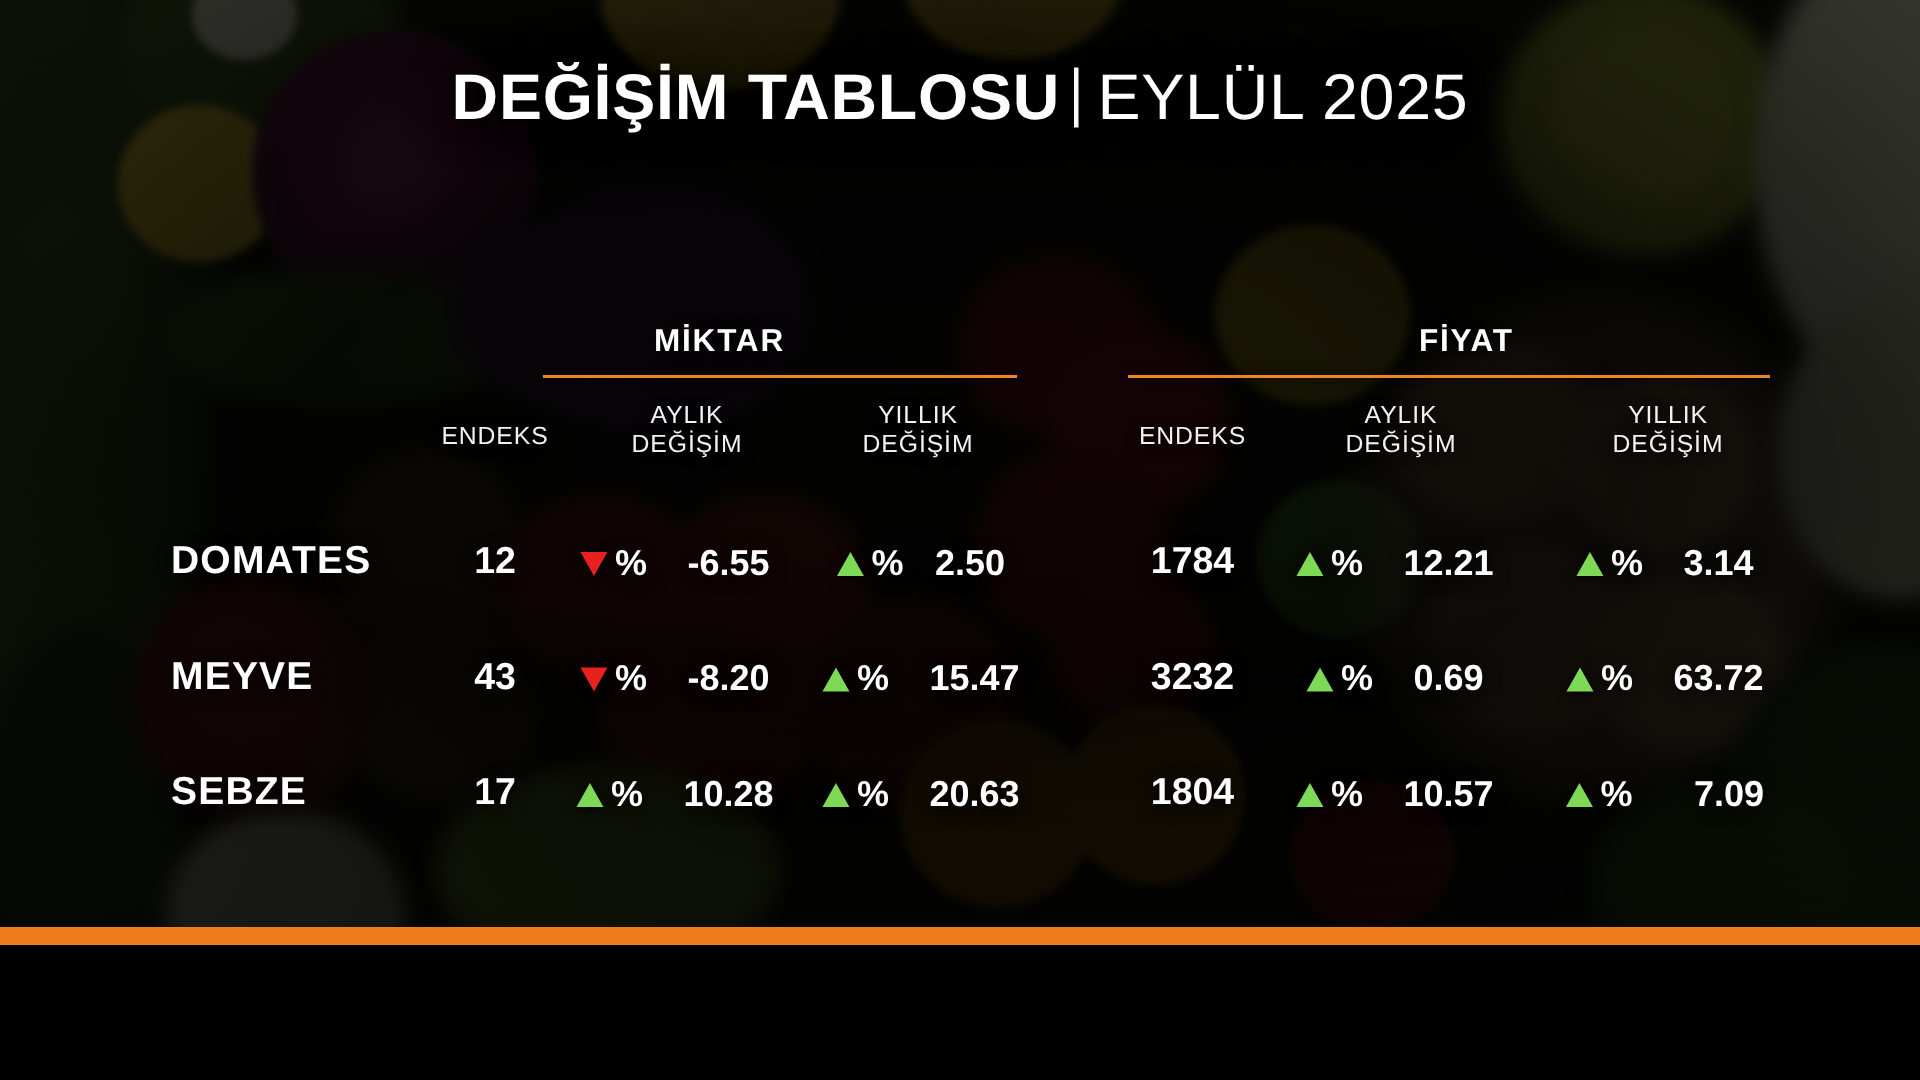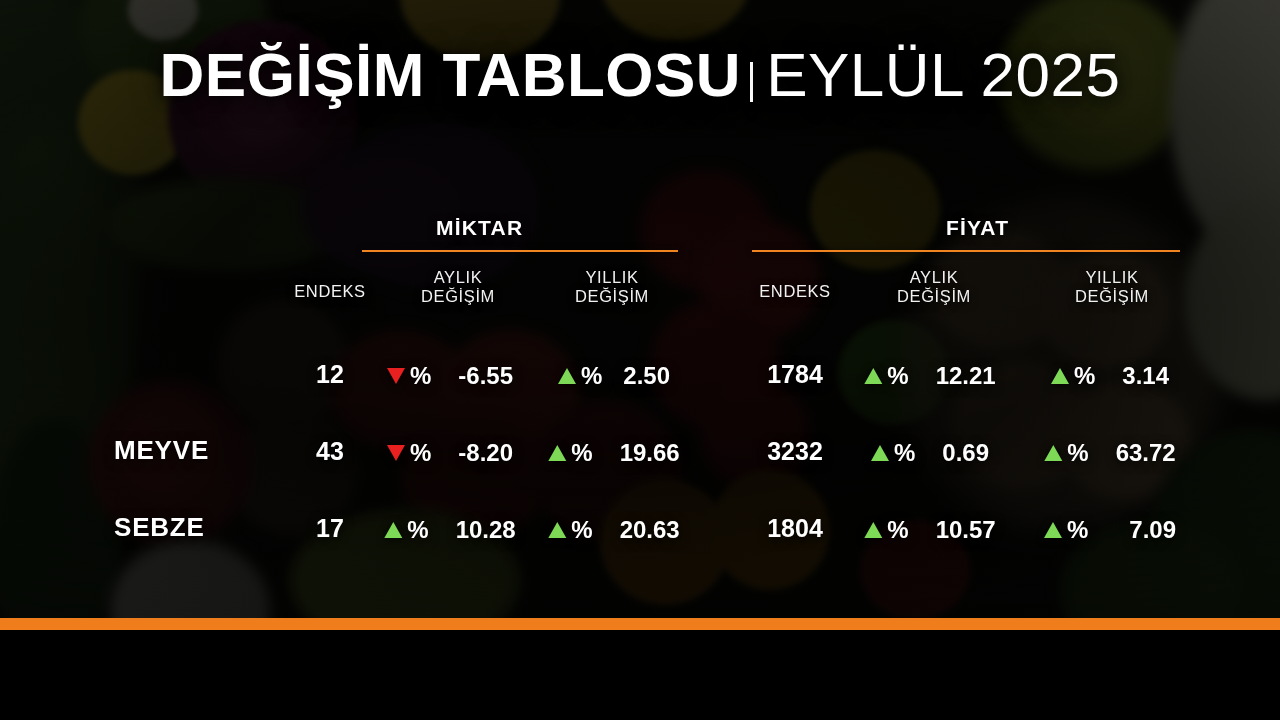--- a/index.html
+++ b/index.html
@@ -48,21 +48,21 @@
   }
   .title-line {
     font-weight: bold;
     color: #ffffff;
     letter-spacing: 0.5px;
     line-height: 1.08;
     text-shadow: 0 2px 14px rgba(0,0,0,0.85), 0 0 30px rgba(0,0,0,0.6);
     white-space: nowrap;
   }
   .title-line.l1 { font-size: 47px; }
-  .title-line.l2 { font-size: 62px; }
+  .title-line.l2 { font-size: 43px; }
   .title-line.l2 .thin {
     font-weight: 300;
     font-family: "Liberation Sans", sans-serif;
   }
   .title-sep {
     display: inline-block;
     width: 3px; height: 40px;
     background: #ffffff;
     vertical-align: -6px;
     margin: 0 13px 0 9px;
@@ -262,20 +262,21 @@
     <div class="colhead" style="left:733px; top:86px; width:124px;">ENDEKS</div>
     <div class="colhead" style="left:872px; top:72px; width:124px;">
       <div>AYLIK</div>
       <div>DEĞİŞİM</div>
     </div>
     <div class="colhead" style="left:1050px; top:72px; width:124px;">
       <div>YILLIK</div>
       <div>DEĞİŞİM</div>
     </div>
 
+    <div class="row-label" style="left:114px; top:162px;">DOMATES</div>
     <div class="cell num" style="left:330px; top:164px;">12</div>
     <div class="chg" style="left:450px; top:166px;">
       <span class="arrow down"></span>
       <span class="pct">%</span>
       <span class="pct" style="margin-left:22px;">-6.55</span>
     </div>
     <div class="chg" style="left:614px; top:166px;">
       <span class="arrow up"></span>
       <span class="pct">%</span>
       <span class="pct" style="margin-left:16px;">2.50</span>
@@ -295,21 +296,21 @@
     <div class="row-label" style="left:114px; top:239px;">MEYVE</div>
     <div class="cell num" style="left:330px; top:241px;">43</div>
     <div class="chg" style="left:450px; top:243px;">
       <span class="arrow down"></span>
       <span class="pct">%</span>
       <span class="pct" style="margin-left:22px;">-8.20</span>
     </div>
     <div class="chg" style="left:614px; top:243px;">
       <span class="arrow up"></span>
       <span class="pct">%</span>
-      <span class="pct" style="margin-left:22px;">19.66</span>
+      <span class="pct" style="margin-left:22px;">15.47</span>
     </div>
     <div class="cell num" style="left:795px; top:241px;">3232</div>
     <div class="chg" style="left:930px; top:243px;">
       <span class="arrow up"></span>
       <span class="pct">%</span>
       <span class="pct" style="margin-left:22px;">0.69</span>
     </div>
     <div class="chg" style="left:1110px; top:243px;">
       <span class="arrow up"></span>
       <span class="pct">%</span>

